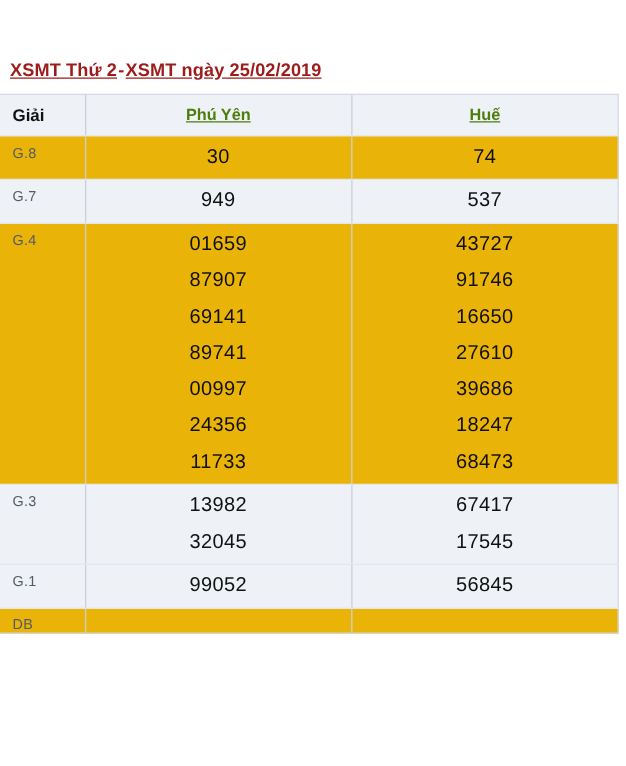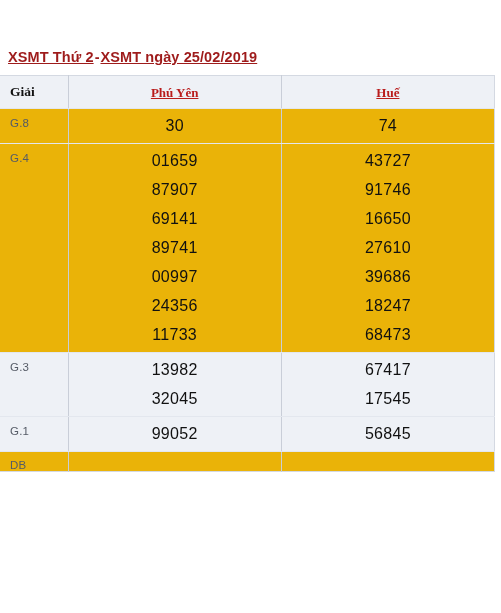--- a/index.html
+++ b/index.html
@@ -62,38 +62,37 @@
   .result-table td {
     padding: 0;
     margin: 0;
     vertical-align: middle;
     border-bottom: 1px solid #e3e7ee;
   }
 
   
   thead tr {
     background: #eef1f6;
-    font-family: Liberation Serif, serif;
   }
   thead th {
     height: 32px;
     border-bottom: 1px solid #d4d9e2;
   }
   th.prize-head {
     text-align: left;
     padding-left: 10px;
     font-size: 13.5px;
     font-weight: bold;
     color: #111111;
   }
   th.prov-head {
     text-align: center;
   }
   .prov-link {
-    color: #b91c1c;
+    color: #4d7c0f;
     font-size: 13px;
     font-weight: bold;
     text-decoration: underline;
   }
 
   
   td.prize-cell,
   th.prize-head,
   td.prov-cell,
   th.prov-head {
@@ -167,20 +166,29 @@
     <tbody id="table-body">
         <tr class="grp">
           <td class="prize-cell">G.8</td>
           <td class="prov-cell">
             <span class="num">30</span>
           </td>
           <td class="prov-cell last">
             <span class="num">74</span>
           </td>
         </tr>
+        <tr class="grp alt">
+          <td class="prize-cell">G.7</td>
+          <td class="prov-cell">
+            <span class="num">949</span>
+          </td>
+          <td class="prov-cell last">
+            <span class="num">537</span>
+          </td>
+        </tr>
         <tr class="grp">
           <td class="prize-cell">G.4</td>
           <td class="prov-cell">
             <span class="num">01659</span>
             <span class="num">87907</span>
             <span class="num">69141</span>
             <span class="num">89741</span>
             <span class="num">00997</span>
             <span class="num">24356</span>
             <span class="num">11733</span>

